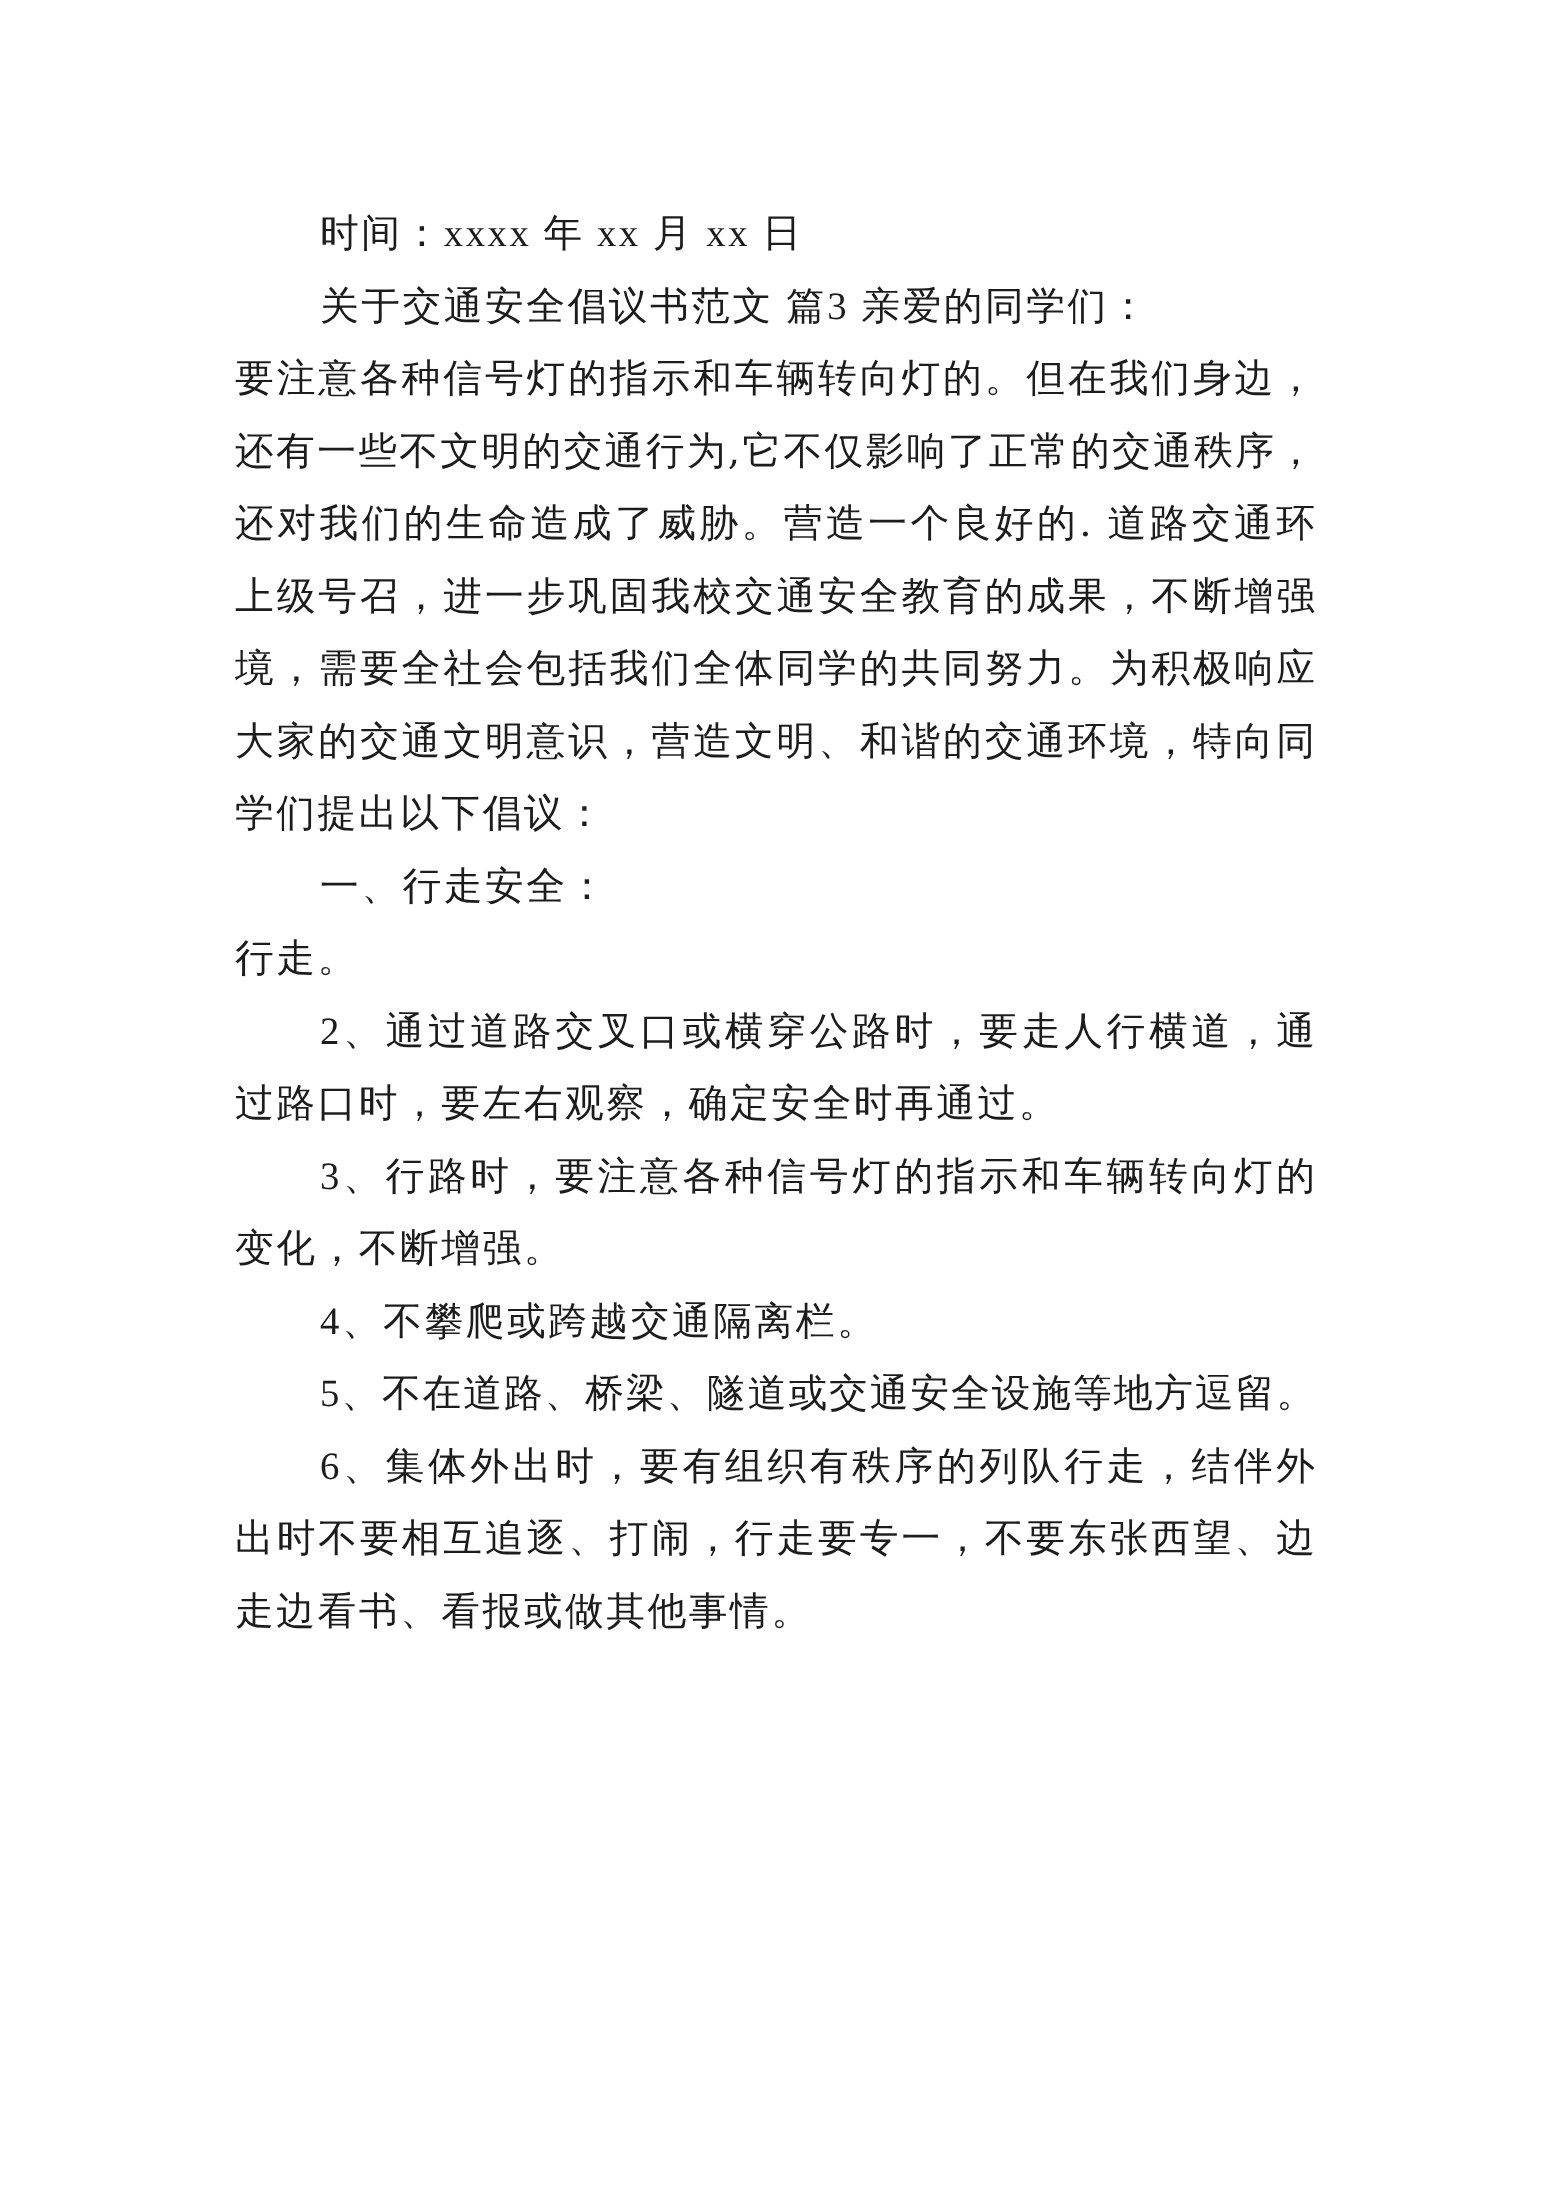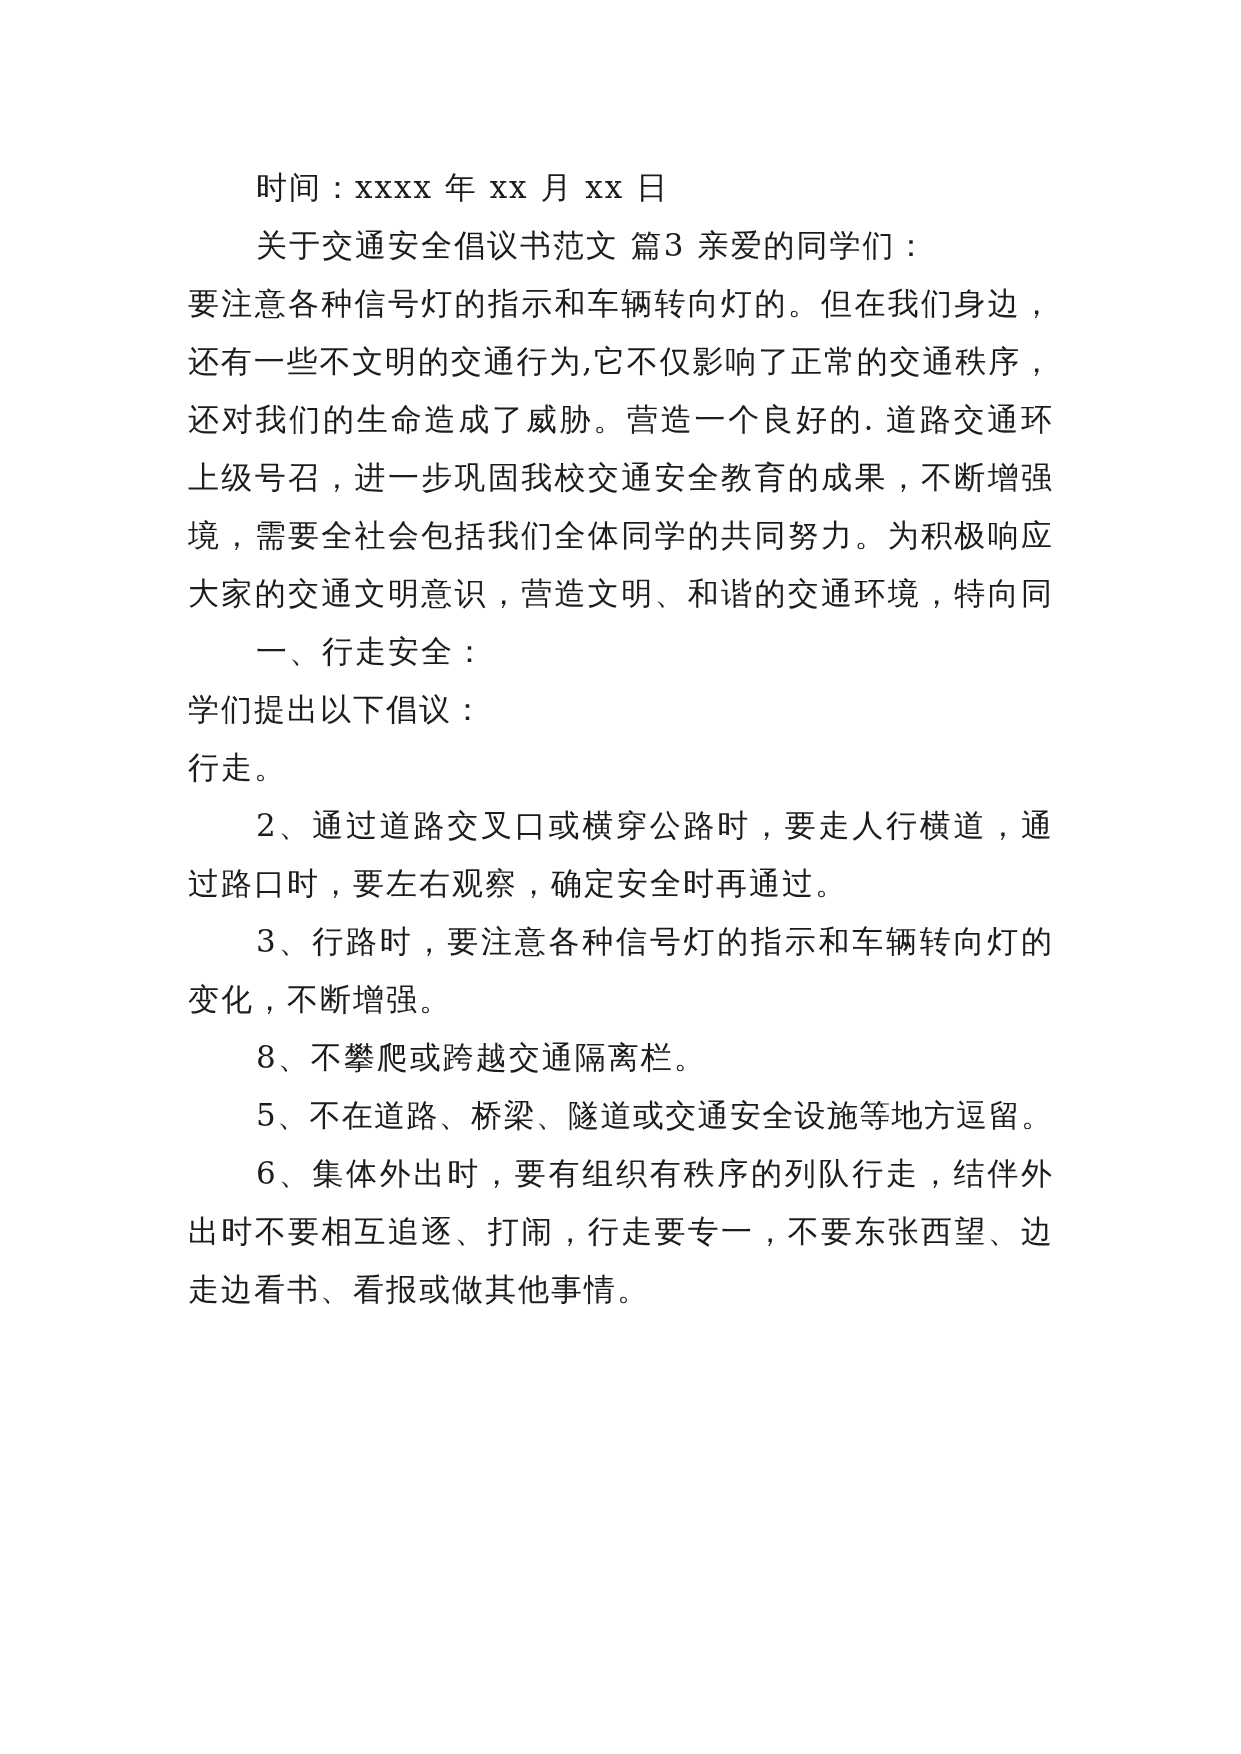--- a/index.html
+++ b/index.html
@@ -37,41 +37,42 @@
   }
   .line.fill {
     white-space: normal;
     letter-spacing: 0;
     text-align: justify;
     text-align-last: justify;
     text-justify: inter-character;
   }
   .line.indent {
     text-indent: 68px;
+    font-family: Liberation Serif, serif;
   }
 </style>
 </head>
 <body>
 
 <div class="page">
   <div class="content">
     <div class="line indent">时间：xxxx 年 xx 月 xx 日</div>
     <div class="line indent">关于交通安全倡议书范文 篇3 亲爱的同学们：</div>
     <div class="line fill">要注意各种信号灯的指示和车辆转向灯的。但在我们身边，</div>
     <div class="line fill">还有一些不文明的交通行为,它不仅影响了正常的交通秩序，</div>
     <div class="line fill">还对我们的生命造成了威胁。营造一个良好的. 道路交通环</div>
     <div class="line fill">上级号召，进一步巩固我校交通安全教育的成果，不断增强</div>
     <div class="line fill">境，需要全社会包括我们全体同学的共同努力。为积极响应</div>
     <div class="line fill">大家的交通文明意识，营造文明、和谐的交通环境，特向同</div>
+    <div class="line">学们提出以下倡议：</div>
     <div class="line indent">一、行走安全：</div>
-    <div class="line">学们提出以下倡议：</div>
     <div class="line">行走。</div>
     <div class="line indent fill">2、通过道路交叉口或横穿公路时，要走人行横道，通</div>
     <div class="line">过路口时，要左右观察，确定安全时再通过。</div>
     <div class="line indent fill">3、行路时，要注意各种信号灯的指示和车辆转向灯的</div>
     <div class="line">变化，不断增强。</div>
-    <div class="line indent">8、不攀爬或跨越交通隔离栏。</div>
+    <div class="line indent">4、不攀爬或跨越交通隔离栏。</div>
     <div class="line indent fill">5、不在道路、桥梁、隧道或交通安全设施等地方逗留。</div>
     <div class="line indent fill">6、集体外出时，要有组织有秩序的列队行走，结伴外</div>
     <div class="line fill">出时不要相互追逐、打闹，行走要专一，不要东张西望、边</div>
     <div class="line">走边看书、看报或做其他事情。</div>
   </div>
 </div>
 
 </body></html>

